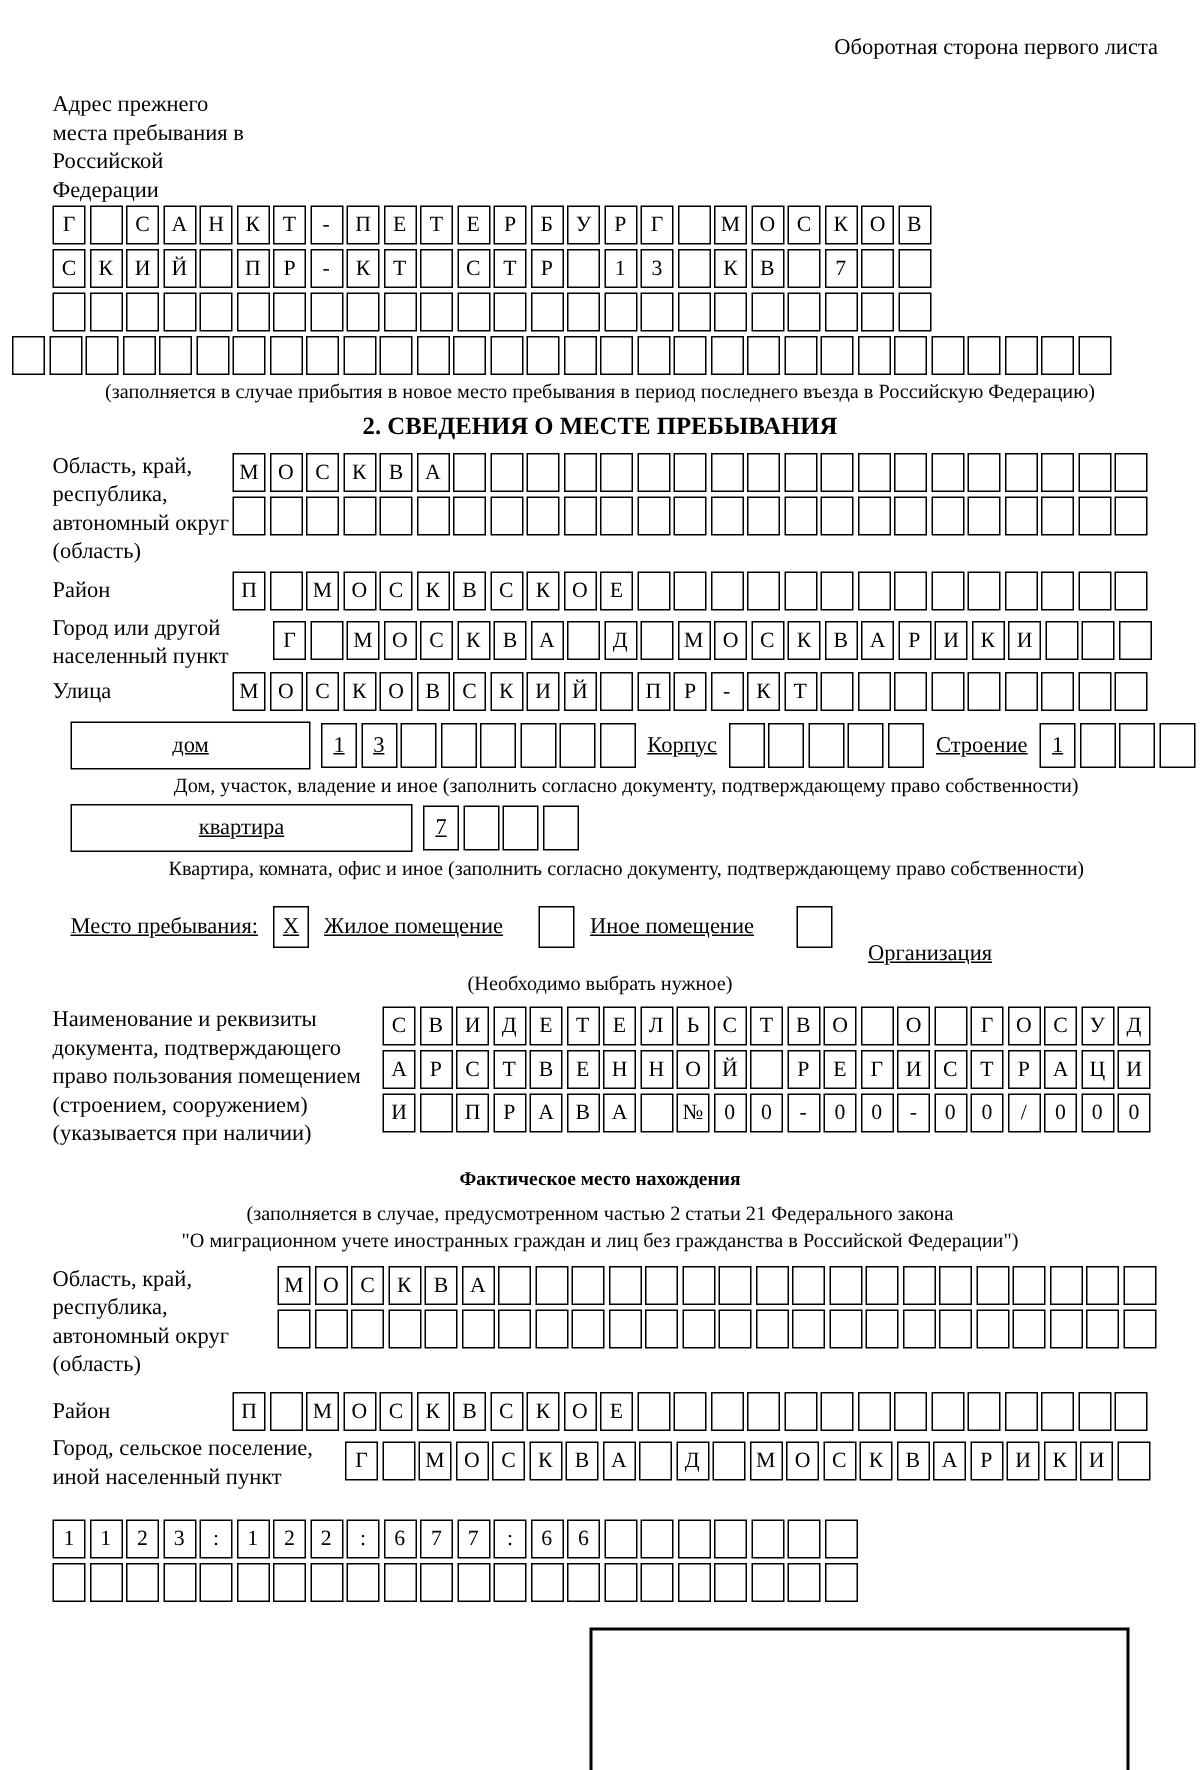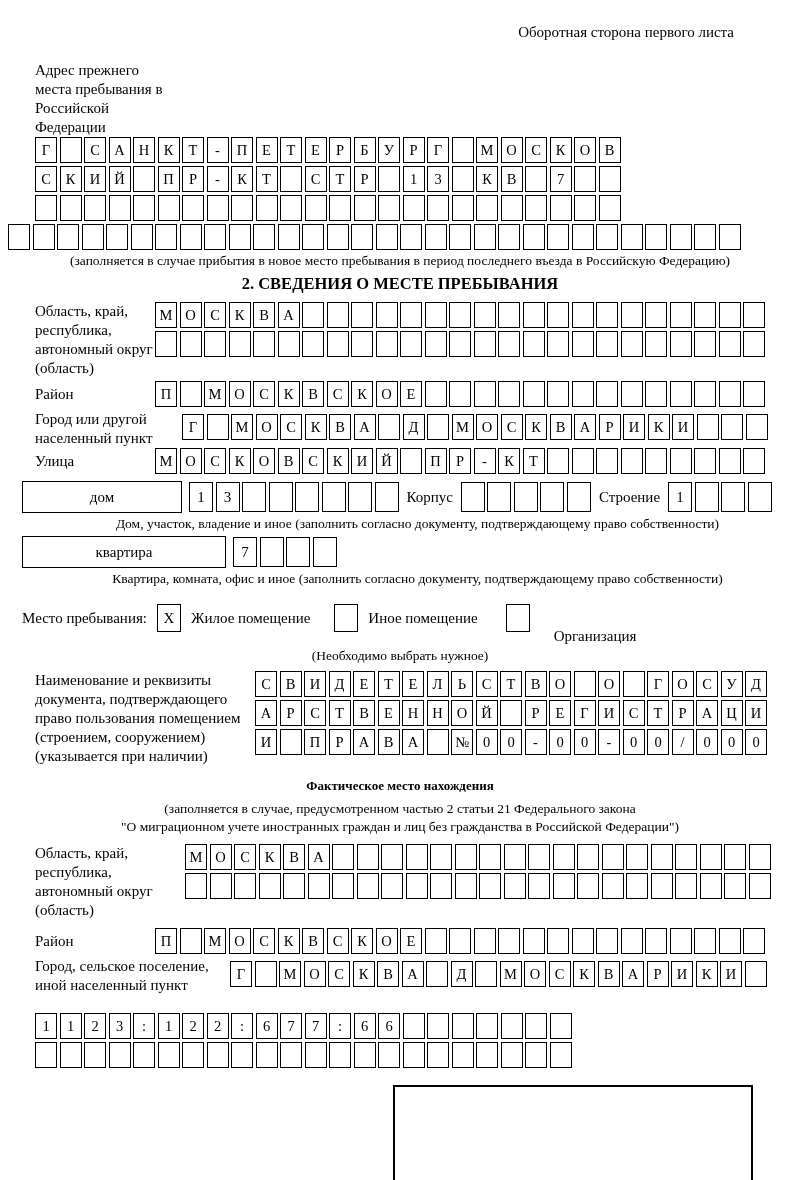--- a/index.html
+++ b/index.html
@@ -1,19 +1,19 @@
 <!DOCTYPE html>
 <html><head>
 <meta charset="utf-8">
 <style>
   html,body{margin:0;padding:0;background:#fff;}
   body{width:800px;height:1180px;font-family:"Liberation Serif","DejaVu Serif",serif;color:#000;}
   .page{position:relative;width:800px;height:1180px;overflow:hidden;background:#fff;}
 
-  .header-note{margin-top:24px;padding-right:66px;text-align:right;font-size:15px;}
+  .header-note{margin-top:24px;padding-right:28px;text-align:right;font-size:15px;}
 
   .frow{display:flex;align-items:flex-start;padding-left:35px;}
   .flabel{font-size:15px;line-height:19px;flex:none;}
   .w143{width:143px;}
   .w120{width:120px;}
   .w147{width:147px;}
   .w150{width:150px;}
   .w195{width:195px;}
   .w220{width:220px;}
 
@@ -23,25 +23,25 @@
         font-size:14.5px;font-family:"Liberation Serif","DejaVu Serif",serif;}
   .cellrow.big .cell{width:24px;height:30px;font-size:15px;}
   .fullrow{padding-left:8px;margin-top:0;}
 
   .caption{font-size:13.5px;text-align:center;margin-top:2px;}
   .caption-left{font-size:13.5px;text-align:center;padding-left:35px;margin:3px 0 4px 0;}
   .sec-title{font-size:16.5px;font-weight:bold;text-align:center;margin-top:5px;margin-bottom:8px;}
   .sub-title{font-size:13px;font-weight:bold;text-align:center;margin-top:12px;margin-bottom:6px;}
   .note-center{font-size:13.5px;text-align:center;line-height:18px;}
 
-  .inline-row{display:flex;align-items:center;padding-left:22px;margin-top:8px;font-size:15px;}
+  .inline-row{display:flex;align-items:center;padding-left:47px;margin-top:8px;font-size:15px;text-decoration:underline;}
   .widebox{flex:none;box-sizing:border-box;border:1.6px solid #000;height:32px;
            display:flex;align-items:center;justify-content:center;font-size:15px;}
   .dom-box{width:160px;margin-right:7px;}
-  .kv-box{width:204px;margin-right:7px;}
+  .kv-box{width:228px;margin-right:7px;}
   .inline-label{margin:0 8px;white-space:nowrap;}
 
   .checkbox{flex:none;box-sizing:border-box;width:24px;height:28px;border:1.6px solid #000;
             display:flex;align-items:center;justify-content:center;font-size:15px;margin:0 10px;}
   .stay-label{white-space:nowrap;}
 
   .mt3{margin-top:3px;}
   .mt6{margin-top:6px;}
   .mt8{margin-top:8px;}
 

